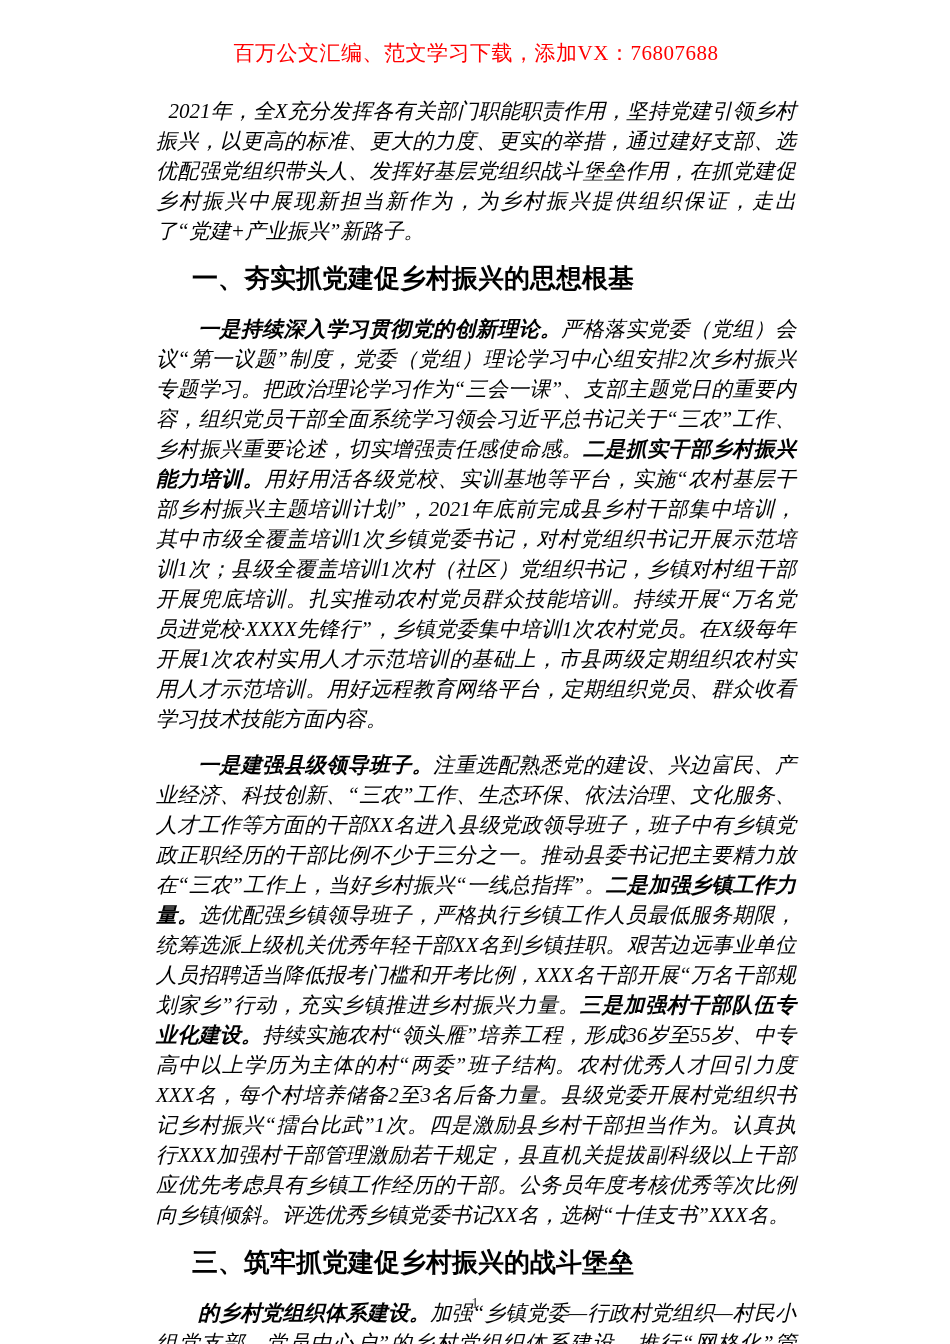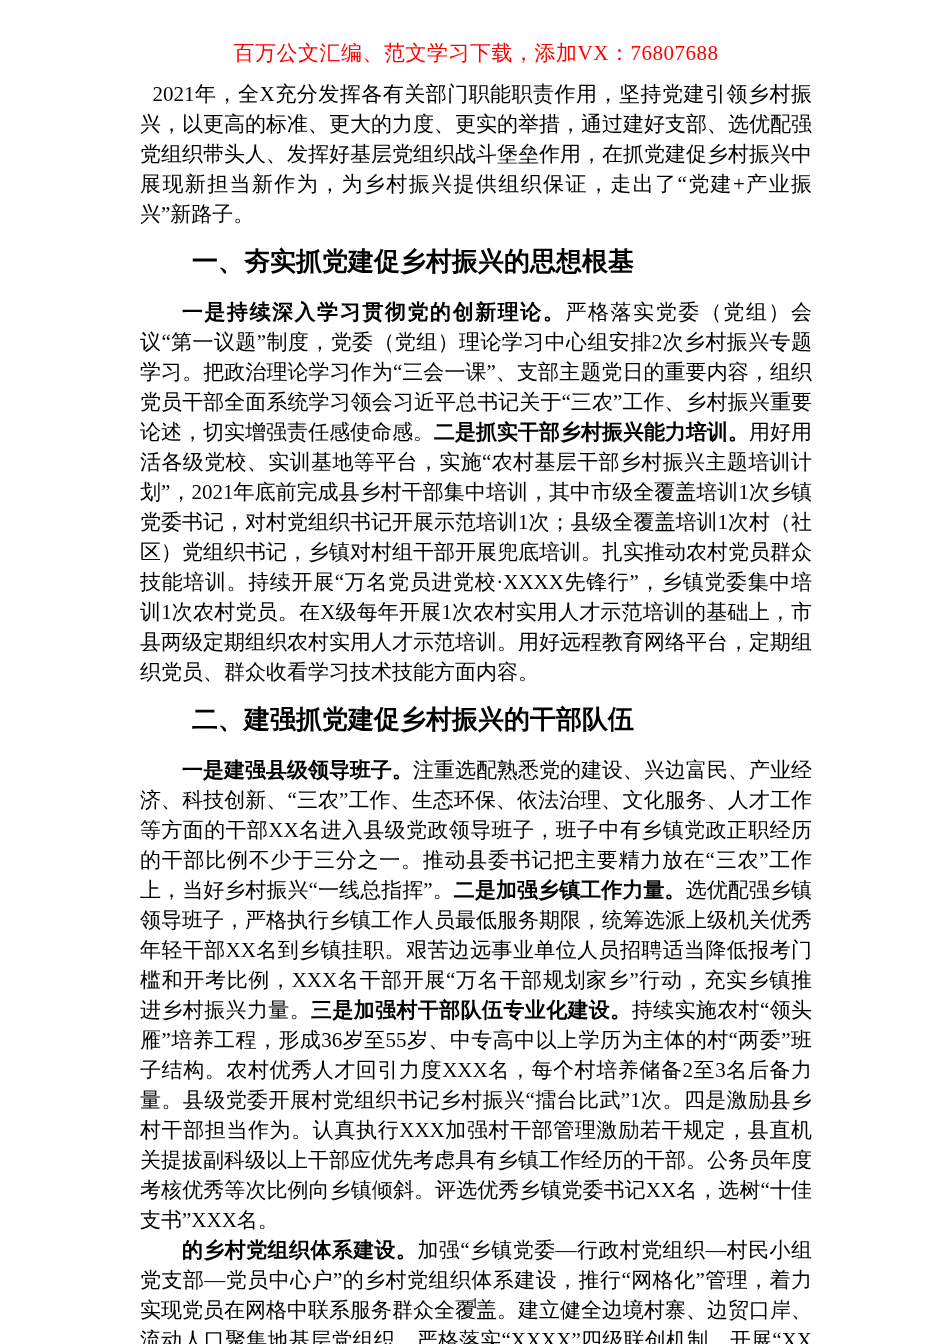--- a/index.html
+++ b/index.html
@@ -16,31 +16,32 @@
     padding: 40px 138px 0 140px;
     font-family: "Liberation Serif", "DejaVu Serif", serif;
     color: #000000;
     overflow: hidden;
   }
   .ad-header {
     text-align: center;
     color: #ff0000;
     font-size: 21px;
     line-height: 26px;
-    margin-bottom: 13px;
+    margin-bottom: 30px;
     letter-spacing: 0.5px;
   }
   .doc-body {
     font-size: 21px;
     line-height: 30px;
     text-align: justify;
   }
   p.para {
-    margin: 0;
+    margin: 16px;
     text-indent: 2em;
+    font-style: italic;
   }
   p.intro {
     text-indent: 0.6em;
   }
   h2.sec-heading {
     font-size: 26px;
     line-height: 30px;
     font-weight: bold;
     margin: 18px 0 20px 0;
     text-indent: 2em;
@@ -66,24 +67,24 @@
   <div class="ad-header">百万公文汇编、范文学习下载，添加VX：76807688</div>
 
   <div class="doc-body">
 
     <p class="para intro">2021年，全X充分发挥各有关部门职能职责作用，坚持党建引领乡村振兴，以更高的标准、更大的力度、更实的举措，通过建好支部、选优配强党组织带头人、发挥好基层党组织战斗堡垒作用，在抓党建促乡村振兴中展现新担当新作为，为乡村振兴提供组织保证，走出了“党建+产业振兴”新路子。</p>
 
     <h2 class="sec-heading">一、夯实抓党建促乡村振兴的思想根基</h2>
 
     <p class="para"><span class="seg-bold">一是持续深入学习贯彻党的创新理论。</span><span>严格落实党委（党组）会议“第一议题”制度，党委（党组）理论学习中心组安排2次乡村振兴专题学习。把政治理论学习作为“三会一课”、支部主题党日的重要内容，组织党员干部全面系统学习领会习近平总书记关于“三农”工作、乡村振兴重要论述，切实增强责任感使命感。</span><span class="seg-bold">二是抓实干部乡村振兴能力培训。</span><span>用好用活各级党校、实训基地等平台，实施“农村基层干部乡村振兴主题培训计划”，2021年底前完成县乡村干部集中培训，其中市级全覆盖培训1次乡镇党委书记，对村党组织书记开展示范培训1次；县级全覆盖培训1次村（社区）党组织书记，乡镇对村组干部开展兜底培训。扎实推动农村党员群众技能培训。持续开展“万名党员进党校·XXXX先锋行”，乡镇党委集中培训1次农村党员。在X级每年开展1次农村实用人才示范培训的基础上，市县两级定期组织农村实用人才示范培训。用好远程教育网络平台，定期组织党员、群众收看学习技术技能方面内容。</span></p>
 
-    <h2 class="sec-heading">二、建强抓党建促乡村振兴的干部队伍</h2>
 
     <p class="para"><span class="seg-bold">一是建强县级领导班子。</span><span>注重选配熟悉党的建设、兴边富民、产业经济、科技创新、“三农”工作、生态环保、依法治理、文化服务、人才工作等方面的干部XX名进入县级党政领导班子，班子中有乡镇党政正职经历的干部比例不少于三分之一。推动县委书记把主要精力放在“三农”工作上，当好乡村振兴“一线总指挥”。</span><span class="seg-bold">二是加强乡镇工作力量。</span><span>选优配强乡镇领导班子，严格执行乡镇工作人员最低服务期限，统筹选派上级机关优秀年轻干部XX名到乡镇挂职。艰苦边远事业单位人员招聘适当降低报考门槛和开考比例，XXX名干部开展“万名干部规划家乡”行动，充实乡镇推进乡村振兴力量。</span><span class="seg-bold">三是加强村干部队伍专业化建设。</span><span>持续实施农村“领头雁”培养工程，形成36岁至55岁、中专高中以上学历为主体的村“两委”班子结构。农村优秀人才回引力度XXX名，每个村培养储备2至3名后备力量。县级党委开展村党组织书记乡村振兴“擂台比武”1次。四是激励县乡村干部担当作为。认真执行XXX加强村干部管理激励若干规定，县直机关提拔副科级以上干部应优先考虑具有乡镇工作经历的干部。公务员年度考核优秀等次比例向乡镇倾斜。评选优秀乡镇党委书记XX名，选树“十佳支书”XXX名。</span></p>
 
+    <h2 class="sec-heading">三、筑牢抓党建促乡村振兴的战斗堡垒</h2>
 
     <p class="para"><span class="seg-bold">的乡村党组织体系建设。</span><span>加强“乡镇党委—行政村党组织—村民小组党支部—党员中心户”的乡村党组织体系建设，推行“网格化”管理，着力实现党员在网格中联系服务群众全覆盖。建立健全边境村寨、边贸口岸、流动人口聚集地基层党组织。严格落实“XXXX”四级联创机制，开展“XX红旗党支部”创建。XX个抵边村民小组党支部和村民小组活动场所建设全覆盖。</span></p>
 
   </div>
 
   <div class="page-number">1</div>
 
 </div>
 
 </body></html>

